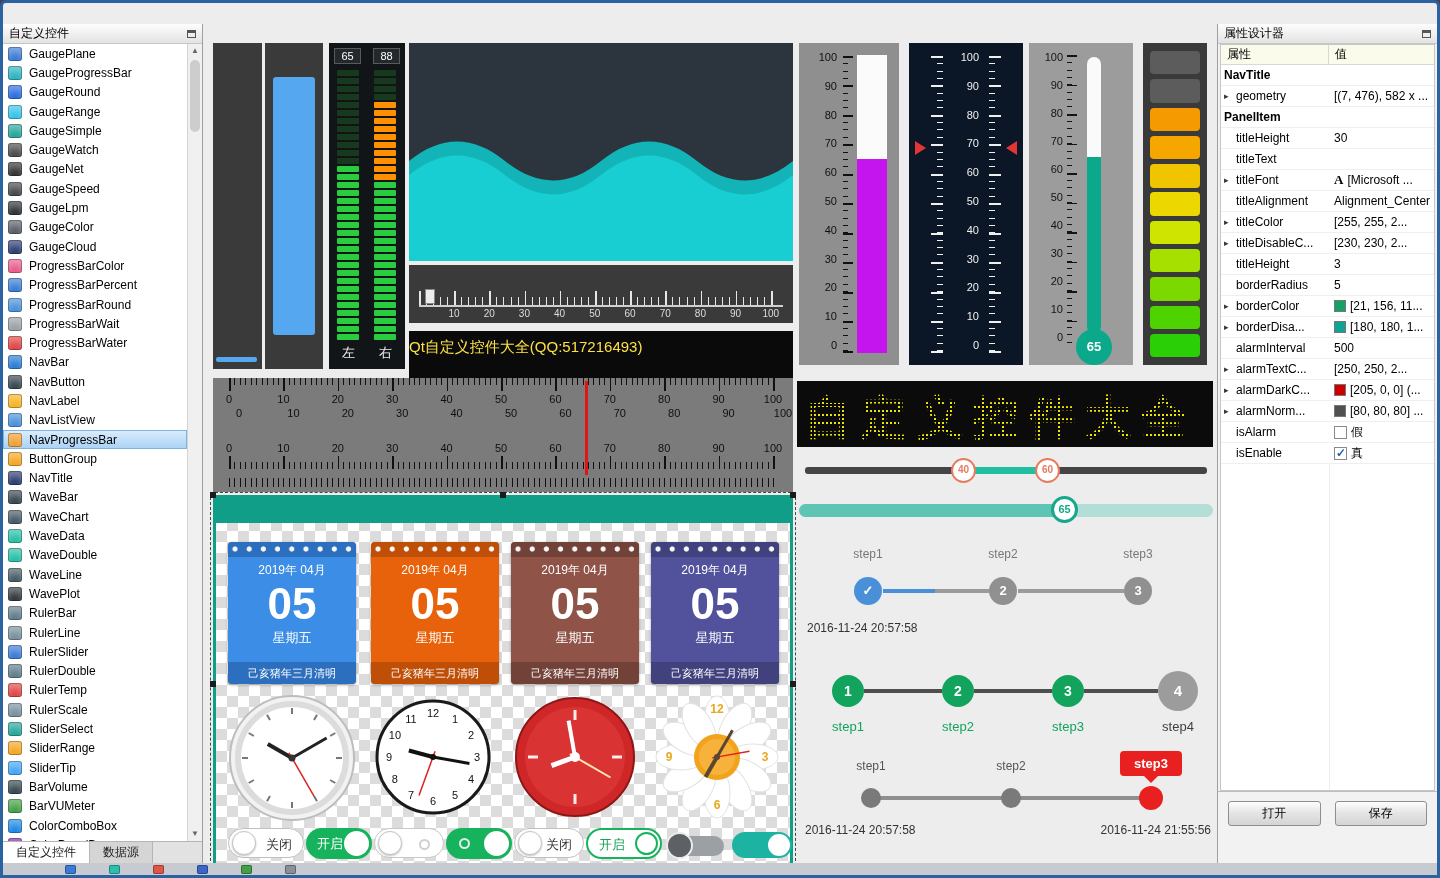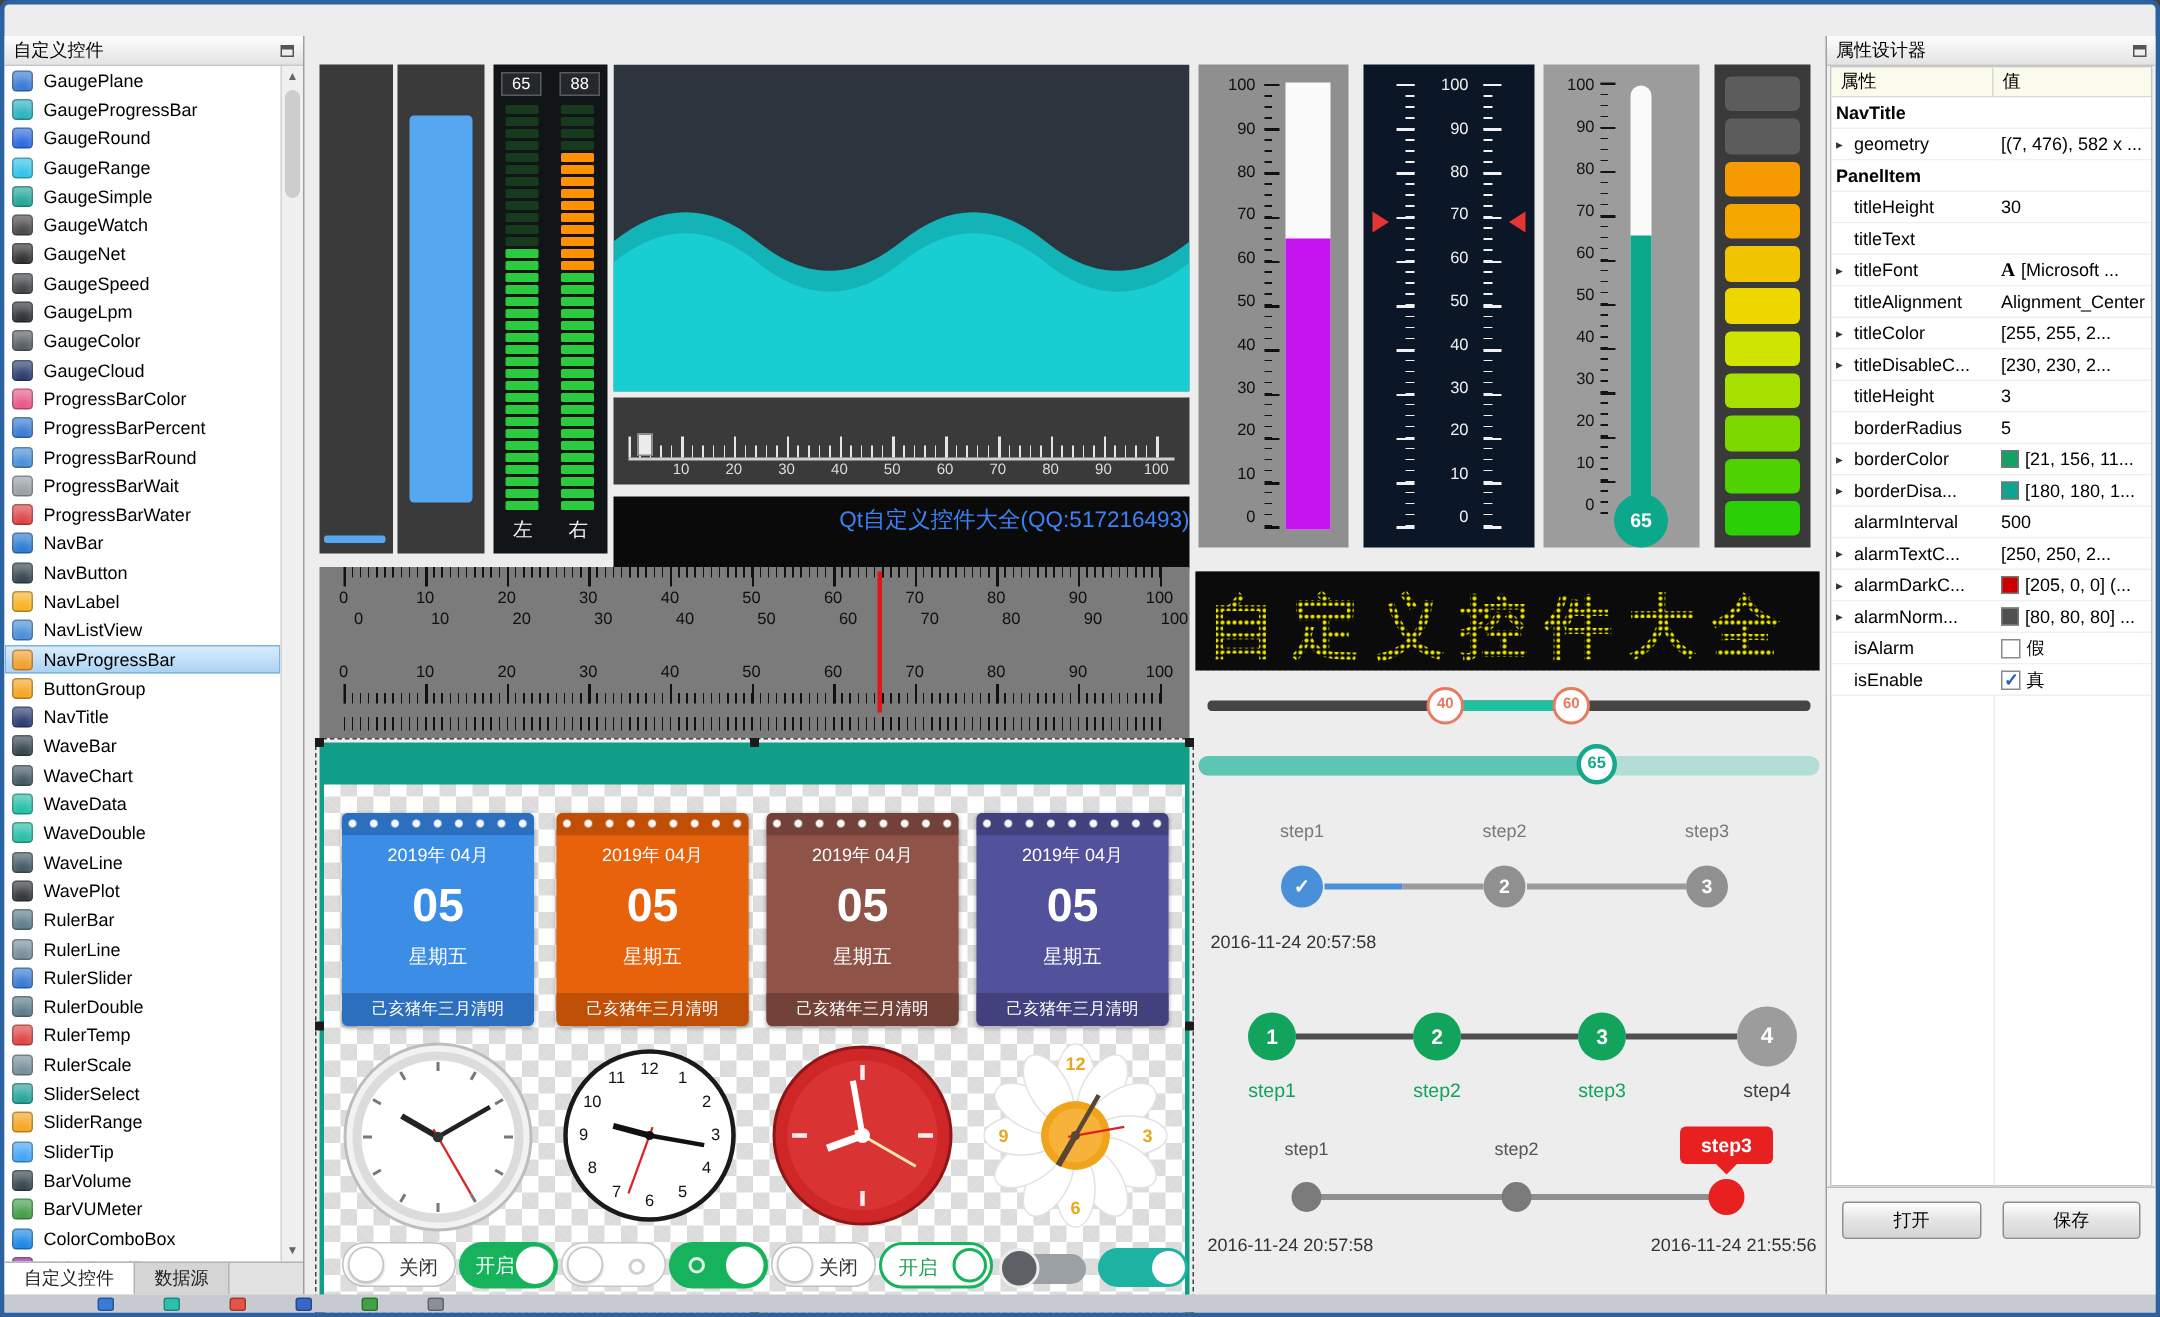--- a/index.html
+++ b/index.html
@@ -72,21 +72,21 @@
 .sc-ts{position:absolute;top:72px;font-size:12px;color:#333;}
 
 .checker{background-color:#fff;background-image:linear-gradient(45deg,#dcdcdc 25%,transparent 25%),linear-gradient(-45deg,#dcdcdc 25%,transparent 25%),linear-gradient(45deg,transparent 75%,#dcdcdc 75%),linear-gradient(-45deg,transparent 75%,#dcdcdc 75%);background-size:22px 22px;background-position:0 0,0 11px,11px -11px,-11px 0;}
 #w-panel{border:3px solid #119e88;outline:1px dashed #444;outline-offset:2px;}
 .pi-title{position:absolute;left:0;top:0;right:0;height:25px;background:#119e88;}
 .selh{position:absolute;width:6px;height:6px;background:#1b1b1b;z-index:9;}
 
 .cal{position:absolute;width:128px;height:142px;border-radius:4px;color:#fff;text-align:center;box-shadow:0 1px 3px rgba(0,0,0,.35);}
 .cal-bind{height:15px;border-radius:4px 4px 0 0;background-image:radial-gradient(circle 2.2px at 7px 7px,#f6f6f6 2.2px,transparent 3px);background-size:14.2px 15px;}
 .cal-month{font-size:12px;margin-top:5px;}
-.cal-day{font-size:31px;font-weight:bold;line-height:50px;}
+.cal-day{font-size:44px;font-weight:bold;line-height:50px;}
 .cal-week{font-size:13px;}
 .cal-foot{position:absolute;left:0;right:0;bottom:0;height:22px;font-size:11px;line-height:22px;border-radius:0 0 4px 4px;}
 
 .clock-nums{position:absolute;z-index:6;}
 .clock-nums span{position:absolute;transform:translate(-50%,-50%);font-size:11px;color:#111;}
 #clock4-nums span{color:#e8a81e;font-weight:bold;font-size:12px;}
 
 .tg{position:absolute;border-radius:16px;font-size:13px;}
 .tg .knob{position:absolute;border-radius:50%;background:#fff;}
 .tg .lab{position:absolute;top:7px;}
@@ -250,21 +250,21 @@
         <span style="left: 185.8px;">50</span>
         <span style="left: 221px;">60</span>
         <span style="left: 256.2px;">70</span>
         <span style="left: 291.4px;">80</span>
         <span style="left: 326.6px;">90</span>
         <span style="left: 361.8px;">100</span>
       </div>
     <div class="abs" style="left:16px;top:24px;width:10px;height:15px;background:#ececec;border:1px solid #888;"></div>
   </div>
 
-  <div class="widget" id="w-banner" style="left:406px;top:328px;width:384px;height:48px;background:#0a0a0a;color:#3b82f6;font-size:15px;text-align:right;line-height:32px;">Qt自定义控件大全(QQ:517216493)</div>
+  <div class="widget" id="w-banner" style="left:406px;top:328px;width:384px;height:48px;background:#0a0a0a;color:#fde047;font-size:15px;text-align:left;line-height:32px;">Qt自定义控件大全(QQ:517216493)</div>
 
   <div class="widget" id="w-purple" style="left:796px;top:40px;width:100px;height:322px;background:#8f8f8f;color:#101010;">
     <div class="abs" data-scale="canvas.meter_scale" style="left:8px;top:8px;width:30px;height:300px;">
         <div>100</div>
         <div>90</div>
         <div>80</div>
         <div>70</div>
         <div>60</div>
         <div>50</div>
         <div>40</div>

